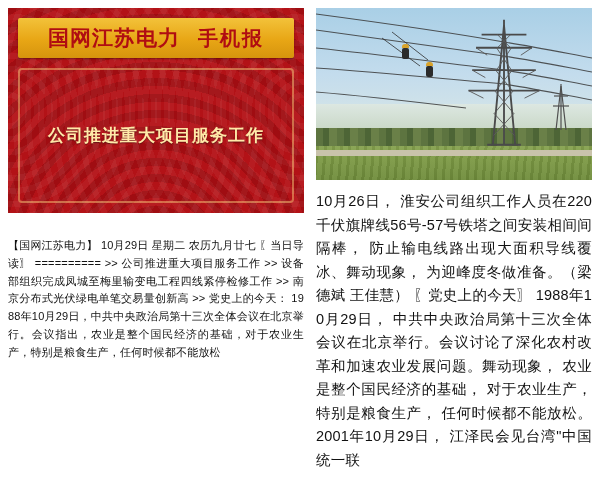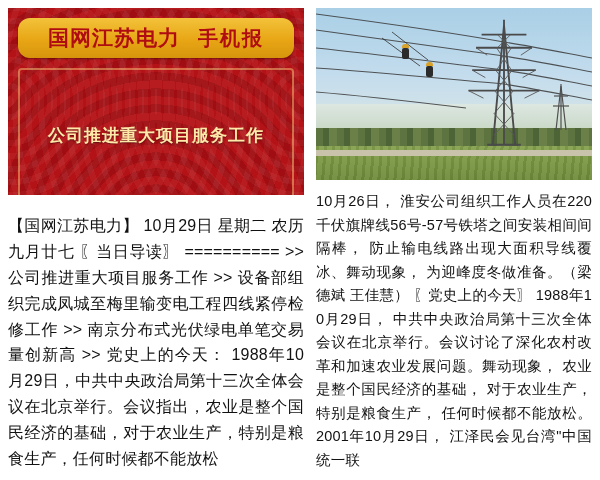--- a/index.html
+++ b/index.html
@@ -52,21 +52,21 @@
     background-image:
       repeating-radial-gradient(circle at 0% 50%, rgba(255,255,255,0.05) 0 6px, rgba(0,0,0,0) 6px 13px),
       repeating-radial-gradient(circle at 100% 50%, rgba(255,255,255,0.05) 0 6px, rgba(0,0,0,0) 6px 13px);
     opacity: 0.9;
   }
   .poster-header {
     position: relative;
     margin: 10px 10px 0 10px;
     height: 40px;
     background: linear-gradient(180deg, #f3c23a 0%, #e8a615 55%, #d6940d 100%);
-    border-radius: 12px;
+    border-radius: 2px;
     display: flex;
     align-items: center;
     justify-content: center;
     gap: 18px;
     box-shadow: 0 1px 2px rgba(0,0,0,0.35);
   }
   .poster-header .brand {
     color: #b00d12;
     font-size: 21px;
     font-weight: bold;
@@ -95,22 +95,22 @@
     font-weight: bold;
     letter-spacing: 1px;
     text-align: center;
     line-height: 1.5;
     text-shadow: 0 1px 1px rgba(0,0,0,0.4);
     padding: 0 10px;
   }
 
   
   .body-text {
-    margin-top: 18px;
-    font-size: 16px;
+    margin-top: 24px;
+    font-size: 11px;
     line-height: 1.62;
     color: #111111;
     text-align: justify;
     letter-spacing: 0.2px;
     word-break: break-all;
   }
 
   
   .photo {
     position: relative;

